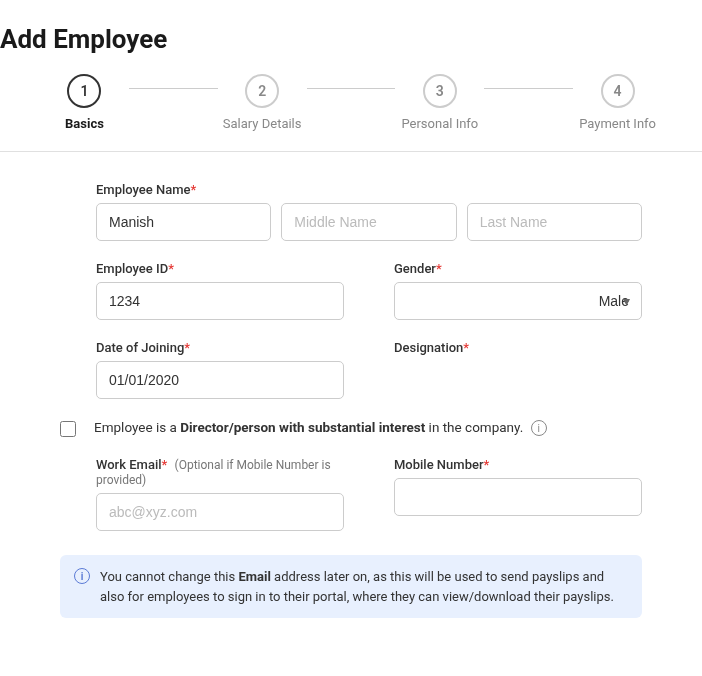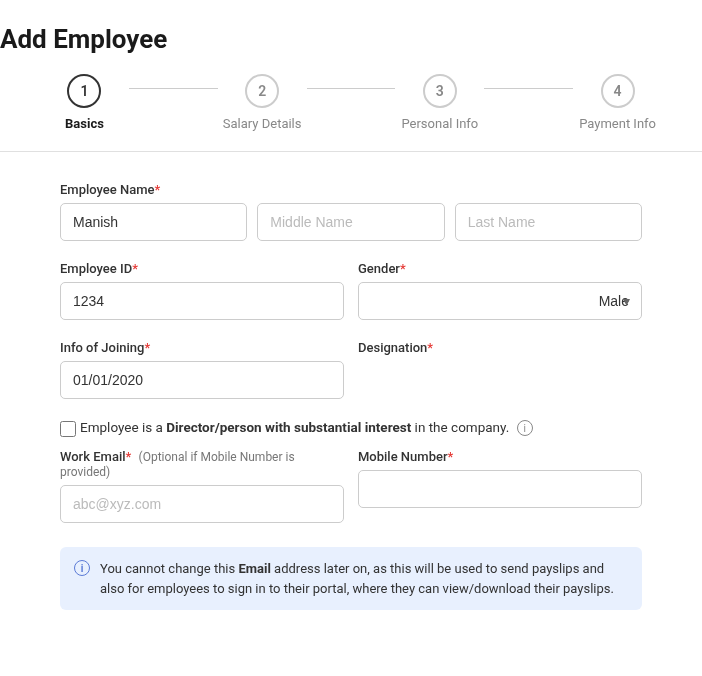--- a/index.html
+++ b/index.html
@@ -84,20 +84,21 @@
       margin: 0 0 20px;
     }
 
     
     .form-body {
       padding: 10px 60px 20px;
     }
 
     .field-group {
       margin-bottom: 20px;
+      margin-left: 36px;
     }
 
     .field-label {
       font-size: 13px;
       font-weight: 500;
       margin-bottom: 6px;
       color: #333;
     }
 
     .required {
@@ -172,22 +173,22 @@
       transform: translateY(-50%);
       color: #666;
       pointer-events: none;
       font-size: 14px;
     }
 
     
     .checkbox-row {
       display: flex;
       align-items: flex-start;
-      gap: 4px;
-      margin-bottom: 12px;
+      gap: 18px;
+      margin-bottom: 20px;
       font-size: 13.5px;
       color: #333;
     }
 
     .checkbox-row input[type="checkbox"] {
       margin-top: 2px;
       width: 16px;
       height: 16px;
       flex-shrink: 0;
     }
@@ -295,21 +296,21 @@
           <option value="Female">Female</option>
           <option value="Other">Other</option>
         </select>
       </div>
     </div>
   </div>
 
   <div class="two-col">
     <div class="field-group">
       <div class="field-label">
-        <span>Info of Joining</span><span class="required">*</span>
+        <span>Date of Joining</span><span class="required">*</span>
       </div>
       <input type="text" value="01/01/2020" style="">
     </div>
     <div class="field-group">
       <div class="field-label">
         <span>Designation</span><span class="required">*</span>
       </div>
     </div>
   </div>
 

